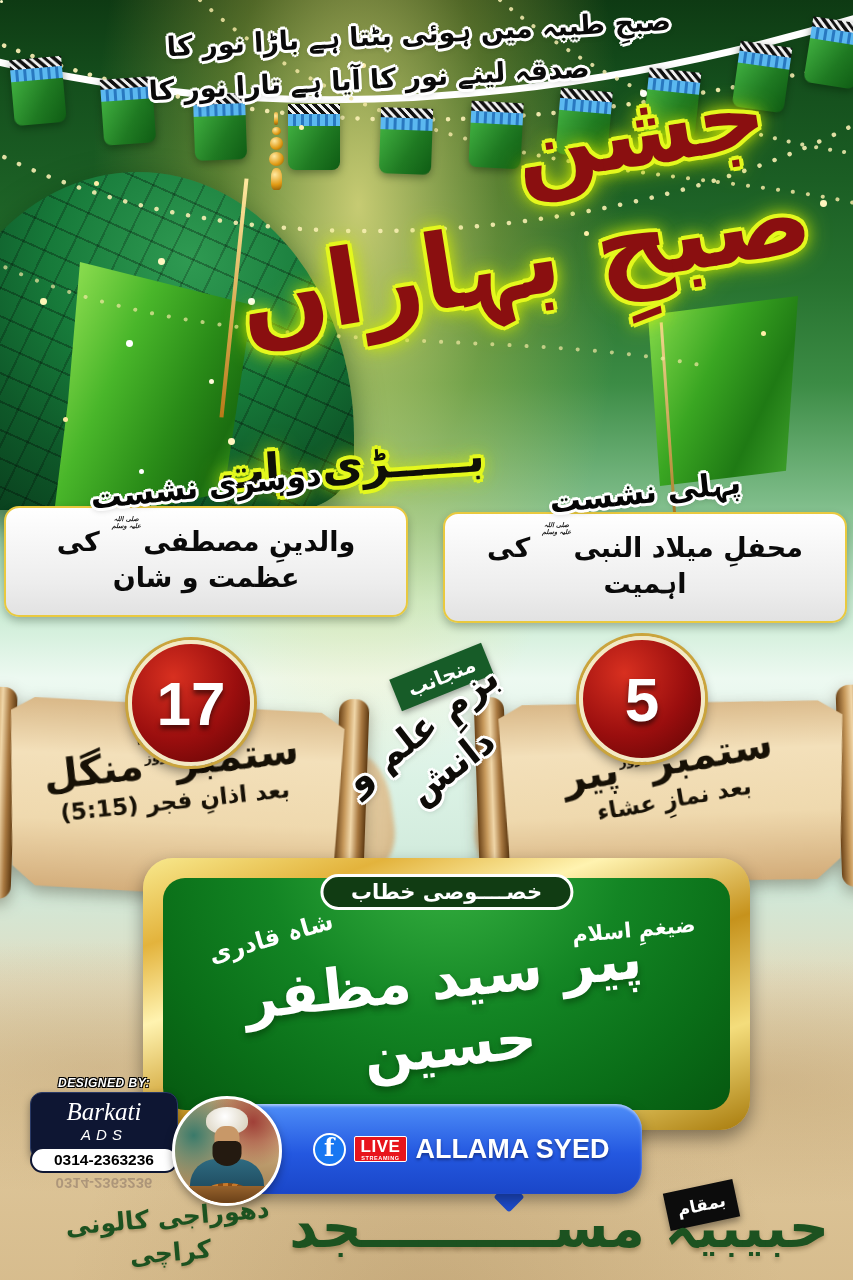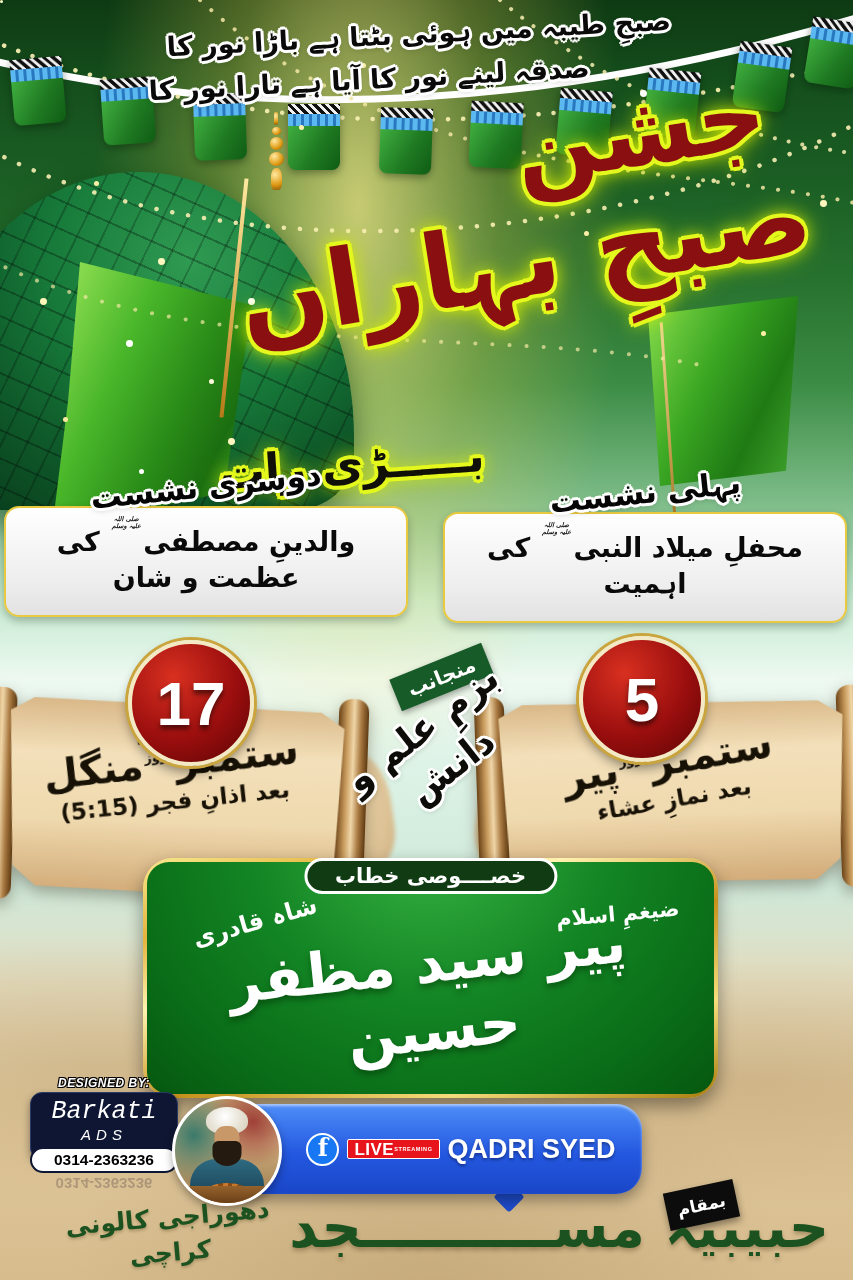--- a/index.html
+++ b/index.html
@@ -95,38 +95,38 @@
     border:4px solid #f3e9c4;box-shadow:0 0 0 3px #caa43c,0 6px 12px rgba(0,0,0,.45);
     display:flex;align-items:center;justify-content:center;color:#fff;font-size:62px;font-weight:bold;
     font-family:"Liberation Sans",sans-serif;text-shadow:0 4px 5px rgba(0,0,0,.55);z-index:5;}
   .dc-r{right:148px;top:636px;} .dc-l{left:128px;top:640px;}
   
   .org-tag{left:392px;top:660px;background:#175c28;color:#fff;padding:5px 14px;transform:rotate(-22deg);
     font-size:20px;font-weight:bold;box-shadow:0 3px 6px rgba(0,0,0,.35);}
   .org-name{left:322px;top:700px;width:230px;text-align:center;transform:rotate(-38deg);
     font-size:37px;font-weight:bold;color:#0e0c08;line-height:1.3;}
   
-  .sp-banner{left:143px;top:858px;width:567px;height:232px;border-radius:30px;padding:4px;
+  .sp-banner{left:143px;top:858px;width:567px;height:232px;border-radius:30px;padding:20px;
     background:linear-gradient(160deg,#f8e98e,#e3b33c 18%,#fff3b0 34%,#c6921c 56%,#f4dd7c 78%,#a87b0c);
     box-shadow:0 8px 18px rgba(0,0,0,.4);}
   .sp-inner{width:100%;height:100%;border-radius:22px;position:relative;
     background:radial-gradient(ellipse at 50% -10%,#39b443,#138524 45%,#0a6e18 75%,#065810);}
   .sp-pill{position:absolute;top:-4px;left:50%;transform:translateX(-50%);background:#113c13;border:3px solid #fff;
     border-radius:999px;padding:3px 28px;color:#fff;font-size:21px;font-weight:bold;white-space:nowrap;}
   .sp-title{position:absolute;top:40px;right:34px;color:#fff;font-size:21px;font-weight:bold;transform:rotate(-5deg);}
   .sp-name{position:absolute;top:66px;left:0;right:0;text-align:center;transform:rotate(-6deg);
     color:#fff;font-size:57px;font-weight:bold;text-shadow:0 4px 6px rgba(0,40,0,.45);line-height:1.2;}
   .sp-suffix{position:absolute;top:46px;left:44px;transform:rotate(-16deg);color:#fff;font-size:24px;font-weight:bold;}
   
   .designer{left:30px;top:1076px;width:148px;text-align:center;font-family:"Liberation Sans",sans-serif;}
   .des-head{color:#fff;font-weight:bold;font-size:12px;letter-spacing:.5px;
     text-shadow:-1px -1px 0 #000,1px -1px 0 #000,-1px 1px 0 #000,1px 1px 0 #000;font-style:italic;}
   .des-card{background:#0e1633;border:1px solid #2a3a66;border-radius:12px;padding:5px 4px 16px;margin-top:2px;color:#fff;
     box-shadow:0 4px 8px rgba(0,0,0,.4);}
-  .des-brand{font-family:Liberation Mono, monospace;font-style:italic;font-size:25px;line-height:1.1;}
+  .des-brand{font-family:Liberation Serif, serif;font-style:italic;font-size:25px;line-height:1.1;}
   .des-brand2{font-family:Liberation Sans, sans-serif;font-style:italic;font-size:15px;letter-spacing:5px;}
   .des-phone{position:relative;margin-top:-13px;background:#fff;border:2px solid #0e1633;border-radius:999px;
     font-weight:bold;font-size:15.5px;color:#000;padding:2px 4px;}
   .des-reflect{margin-top:2px;transform:scaleY(-1);opacity:.22;font-weight:bold;font-size:15px;color:#102;}
   
   .live-bar{left:218px;top:1104px;width:424px;height:90px;border-radius:26px;
     background:linear-gradient(180deg,#4e8ef8,#2458e0 55%,#1a46c8);
     box-shadow:0 6px 14px rgba(0,0,0,.35), inset 0 2px 3px rgba(255,255,255,.55);}
   .live-tail{left:498px;top:1186px;width:22px;height:22px;background:#1e4ccc;transform:rotate(45deg);border-radius:3px;}
   .photo{position:absolute;left:-46px;top:-8px;width:104px;height:104px;border-radius:50%;border:3px solid #fff;
@@ -140,21 +140,21 @@
   .ph-robe{left:50%;top:60px;transform:translateX(-50%);width:74px;height:32px;border-radius:26px 26px 0 0;
     background:linear-gradient(180deg,#2e6a80,#1e4a5e);}
   .ph-desk{left:0;bottom:0;width:100%;height:17px;background:linear-gradient(180deg,#96622c,#6a4018);}
   .ph-wheel{left:50%;bottom:0;transform:translateX(-50%);width:46px;height:20px;border-radius:50% 50% 0 0;
     background:repeating-conic-gradient(from 180deg at 50% 100%, #c87828 0 14deg, #8a4c14 14deg 28deg);}
   .live-content{margin-left:62px;height:100%;display:flex;flex-direction:column;justify-content:center;align-items:center;
     color:#fff;font-family:"Liberation Sans",sans-serif;font-weight:bold;}
   .lrow1{display:flex;align-items:center;gap:8px;}
   .fb-circle{width:33px;height:33px;border-radius:50%;background:#1877f2;border:2.5px solid #fff;color:#fff;
     display:flex;align-items:center;justify-content:center;font-family:"DejaVu Serif",serif;font-size:24px;font-weight:bold;line-height:1;padding-bottom:3px;box-sizing:border-box;}
-  .live-badge{background:#e8141c;border:1px solid #fff;border-radius:2px;padding:1px 6px 0;display:flex;flex-direction:row;align-items:center;line-height:1;}
+  .live-badge{background:#e8141c;border:1px solid #fff;border-radius:2px;padding:1px 6px 0;display:flex;flex-direction:column;align-items:center;line-height:1;}
   .live-word{font-size:17px;letter-spacing:.5px;}
   .streaming{font-size:5.5px;letter-spacing:.6px;margin-top:1px;}
   .lv1{font-size:27px;text-shadow:0 2px 3px rgba(0,0,30,.4);white-space:nowrap;}
   .lv2{font-size:30.5px;margin-top:-1px;text-shadow:0 2px 3px rgba(0,0,30,.4);white-space:nowrap;letter-spacing:.5px;}
   
   .venue-tag{right:116px;top:1186px;background:#0c0c0c;color:#fff;padding:9px 11px;transform:rotate(-12deg);
     font-size:17px;font-weight:bold;box-shadow:0 4px 7px rgba(0,0,0,.4);}
   .venue-masjid{right:24px;top:1194px;color:#1c5220;font-size:56px;font-weight:bold;white-space:nowrap;
     text-shadow:0 3px 4px rgba(60,40,0,.3);line-height:1.2;}
   .venue-area{left:44px;top:1200px;width:250px;text-align:center;transform:rotate(-5deg);
@@ -327,21 +327,21 @@
       <i class="ph-wheel"></i>
       <i class="ph-desk"></i>
     </div>
     <div class="live-content">
       <div class="lrow1">
         <span class="fb-circle">f</span>
         <span class="live-badge">
           <span class="live-word">LIVE</span>
           <span class="streaming">STREAMING</span>
         </span>
-        <span class="lv1">QADRI SYED</span>
+        <span class="lv1">ALLAMA SYED</span>
       </div>
     </div>
   </div>
 
   <div class="abs venue-tag rtl">بمقام</div>
   <div class="abs venue-masjid rtl">حبیبیہ مســــــــــجد</div>
   <div class="abs venue-area rtl">دھوراجی کالونی کراچی</div>
 
 </div>
 

